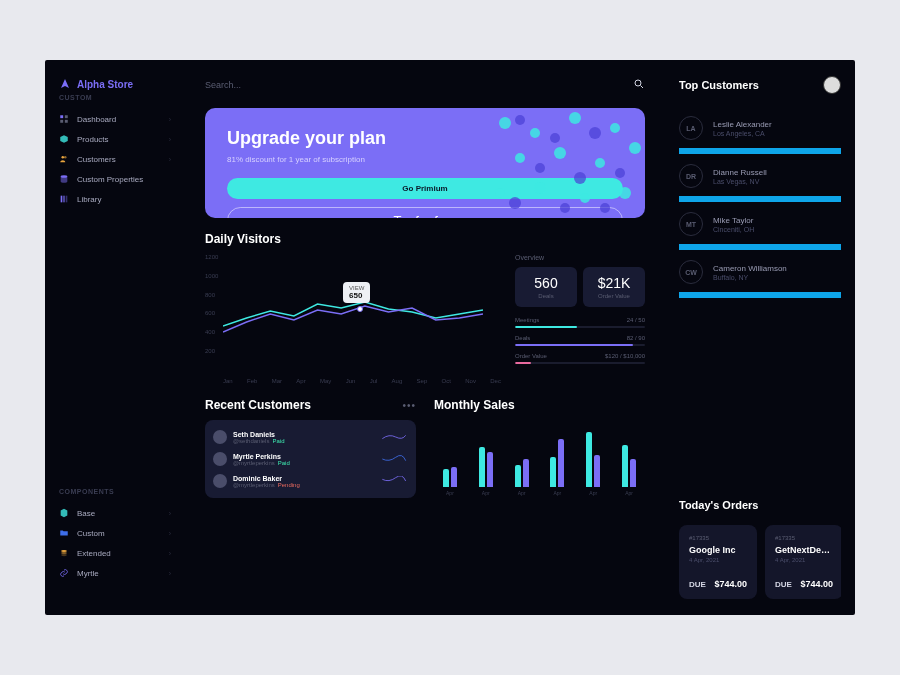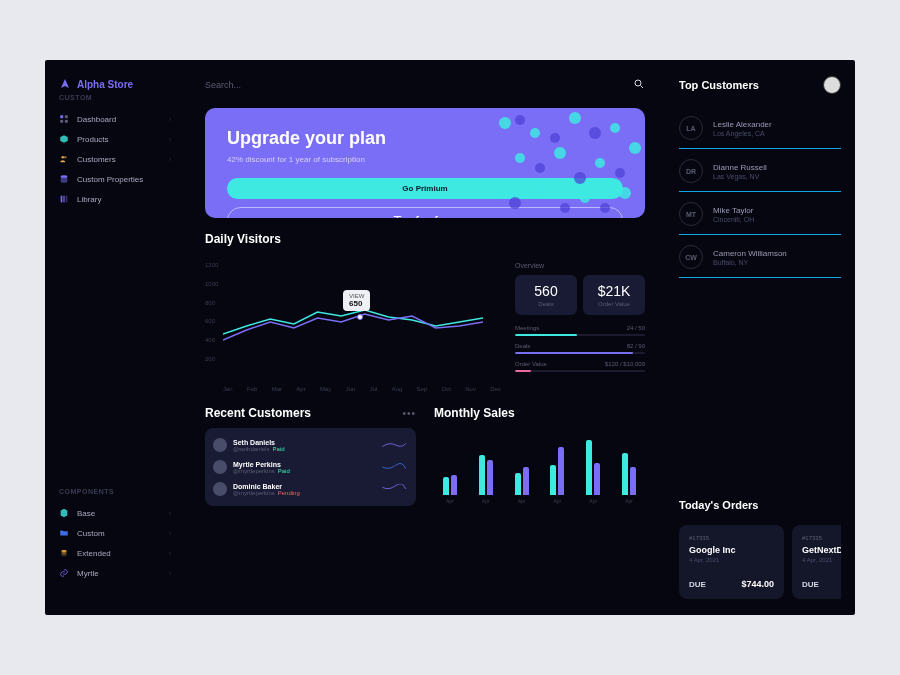--- a/index.html
+++ b/index.html
@@ -81,29 +81,29 @@
 .bpair { display:flex; align-items:flex-end; gap:2px; height:60px; }
 .bstick { width:6px; border-radius:2px 2px 0 0; }
 .blabel { color:#3a3d52; font-size:5px; }
 
 
 .right { width:190px; padding:16px 14px; display:flex; flex-direction:column; gap:14px; }
 .right-head { display:flex; justify-content:space-between; align-items:center; }
 .r-title { color:#fff; font-size:11px; font-weight:700; }
 .user-avatar { width:18px; height:18px; border-radius:50%; background:#ddd; border:1px solid #333; cursor:pointer; }
 .top-cust-list { display:flex; flex-direction:column; gap:2px; }
-.tc-row { display:flex; align-items:center; gap:10px; padding:8px 0; border-bottom:1px solid #0ea5e9; }
+.tc-row { display:flex; align-items:center; gap:10px; padding:8px 0; border-bottom:6px solid #0ea5e9; }
 .tc-badge { width:24px; height:24px; border-radius:50%; border:1px solid #2a2c3d; display:flex; align-items:center; justify-content:center; color:#5a5d72; font-size:7px; font-weight:600; flex-shrink:0; }
 .tc-info { flex:1; }
 .tc-name { color:#9a9cb4; font-size:8px; font-weight:500; }
 .tc-loc { color:#4a4d6a; font-size:7px; margin-top:1px; }
 
 .orders-head { margin-top:auto; }
 .orders-row { display:flex; gap:8px; overflow:hidden; }
-.order-card { background:#14162a; border-radius:8px; padding:10px; width:105px; flex-shrink:0; }
+.order-card { background:#14162a; border-radius:8px; padding:10px; width:78px; flex-shrink:0; }
 .order-id { color:#5a5d72; font-size:6px; }
 .order-name { color:#fff; font-size:9px; font-weight:600; margin:4px 0 2px; white-space:nowrap; overflow:hidden; text-overflow:ellipsis; }
 .order-date { color:#4a4d6a; font-size:6px; margin-bottom:16px; }
 .order-foot { display:flex; justify-content:space-between; align-items:center; }
 .order-status { color:#d4d6e4; font-size:8px; font-weight:600; }
 .order-amount { color:#fff; font-size:9px; font-weight:600; }
 </style>
 </head>
 <body>
 
@@ -217,21 +217,21 @@
     <div class="search-row">
       <input class="search" placeholder="Search..." style="">
       <span class="search-icon"><svg width="12" height="12" viewBox="0 0 24 24">
             <circle cx="10" cy="10" r="6" fill="none" stroke="currentColor" stroke-width="2"></circle>
             <line x1="15" y1="15" x2="20" y2="20" stroke="currentColor" stroke-width="2"></line>
           </svg></span>
     </div>
 
     <div class="banner">
       <div class="banner-title">Upgrade your plan</div>
-      <div class="banner-sub">42% discount for 1 year of subscription</div>
+      <div class="banner-sub">81% discount for 1 year of subscription</div>
       <div class="banner-btns">
         <button class="btn-pri">Go Primium</button>
         <button class="btn-sec">Try for free</button>
       </div>
       <svg class="banner-deco" viewBox="0 0 160 110" preserveAspectRatio="xMaxYMid slice">
         <g fill="#3ee9e2" opacity="0.85">
           <circle cx="20" cy="15" r="6"></circle>
             <circle cx="50" cy="25" r="5"></circle>
             <circle cx="90" cy="10" r="6"></circle>
             <circle cx="130" cy="20" r="5"></circle>
@@ -252,21 +252,21 @@
             <circle cx="95" cy="70" r="6"></circle>
             <circle cx="135" cy="65" r="5"></circle>
           <circle cx="30" cy="95" r="6"></circle>
             <circle cx="80" cy="100" r="5"></circle>
             <circle cx="120" cy="100" r="5"></circle>
         </g>
       </svg>
     </div>
 
     <div>
-      <div class="section-title" style="margin-bottom:16px;">Daily Visitors</div>
+      <div class="section-title" style="margin-bottom:8px;">Daily Visitors</div>
       <div class="visitors">
         <div class="chart-area">
           <div class="y-axis" id="yaxis">
               <span>1200</span>
               <span>1000</span>
               <span>800</span>
               <span>600</span>
               <span>400</span>
               <span>200</span>
             </div>

